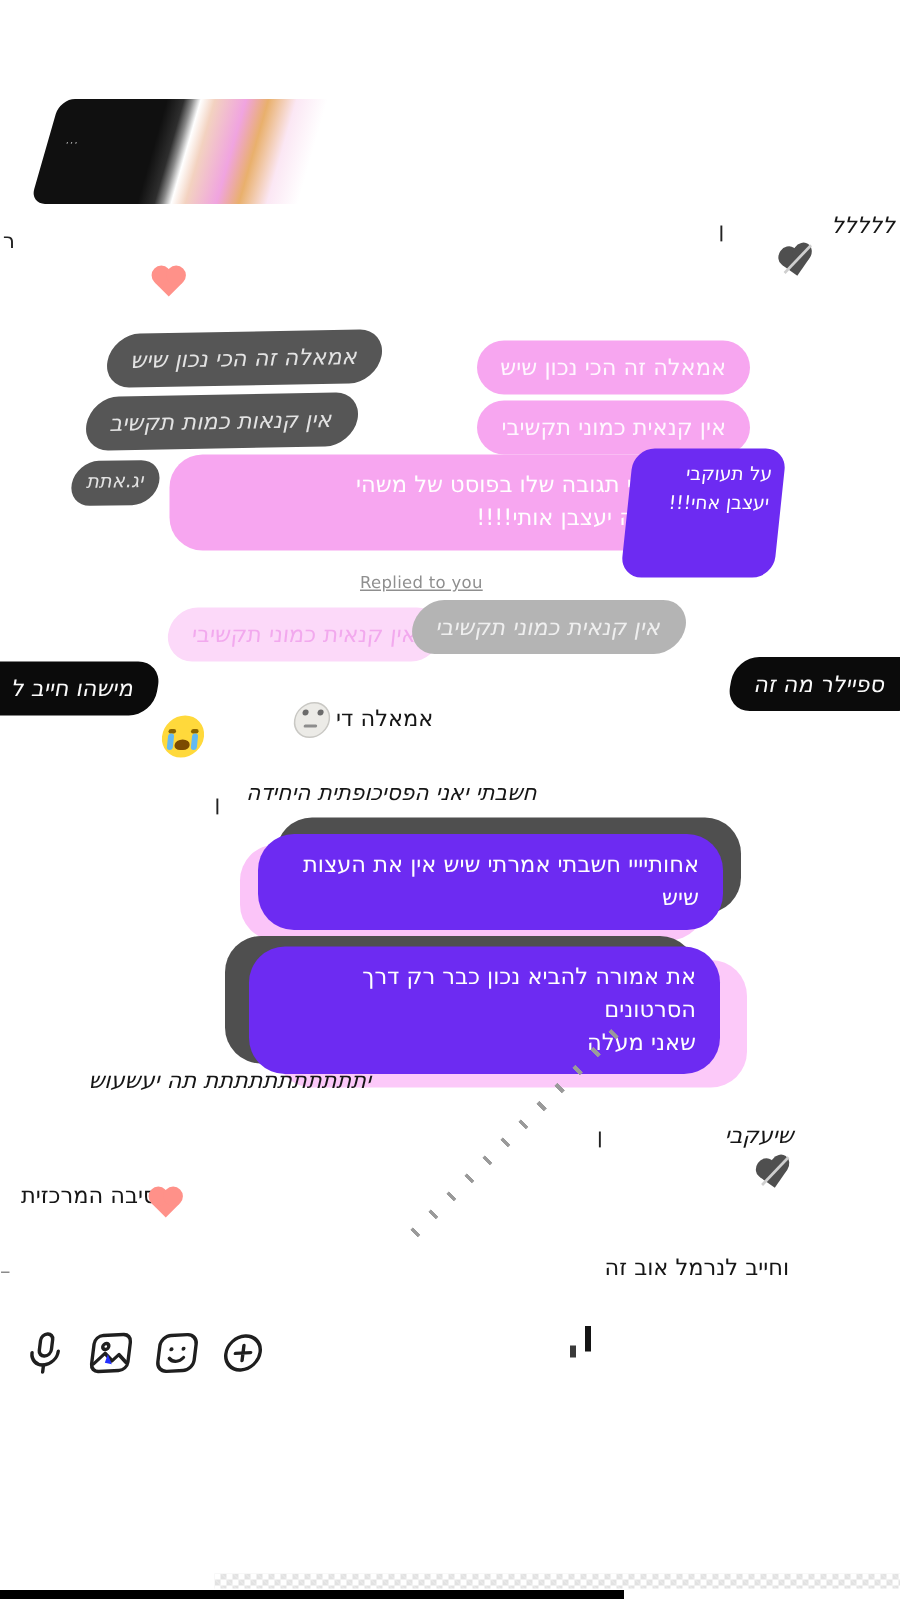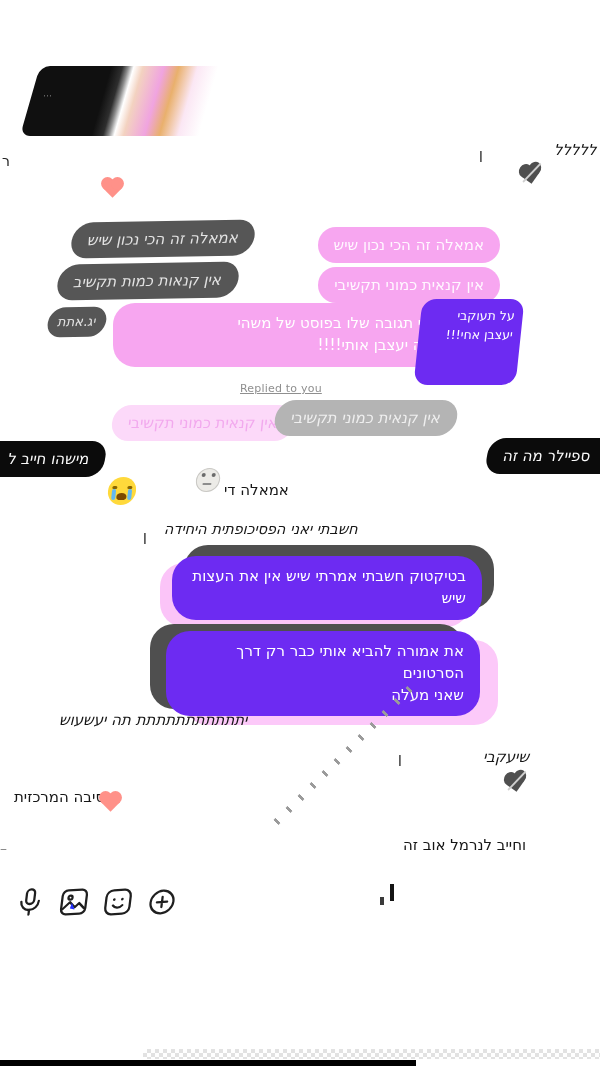--- a/index.html
+++ b/index.html
@@ -132,39 +132,39 @@
   <div class="abs bubble quote-gray" style="left:275px;top:400px;" dir="rtl">אין קנאית כמוני תקשיבי</div>
 
   <div class="abs bubble black-frag" style="left:-8px;top:441px;border-radius:4px 16px 16px 4px;" dir="rtl">מישהו חייב ל</div>
   <div class="abs bubble black-frag" style="right:-6px;top:438px;border-radius:16px 4px 4px 16px;" dir="rtl">ספיילר מה זה</div>
 
   <div class="abs roll" style="left:196px;top:468px;">
     <div class="eye eL"></div>
       <div class="eye eR"></div>
       <div class="mouth"></div>
   </div>
-  <div class="abs plain-msg" style="left:224px;top:470px;margin-top:11px;" dir="rtl">אמאלה די</div>
+  <div class="abs plain-msg" style="left:224px;top:470px;" dir="rtl">אמאלה די</div>
 
   <div class="abs cry" style="left:108px;top:477px;">
     <div class="eye eL"></div>
       <div class="eye eR"></div>
     <div class="tear tL"></div>
       <div class="tear tR"></div>
       <div class="mouth"></div>
   </div>
 
   <div class="abs tiny-frag" style="left:143px;top:528px;">ן</div>
   <div class="abs plain-msg sheared" style="left:165px;top:521px;font-size:14.5px;" dir="rtl">חשבתי יאני הפסיכופתית היחידה</div>
 
   <div class="abs purple-big" style="left:172px;top:556px;width:278px;box-shadow:12px -11px 0 #4f4f4f,-12px 7px 0 #fbc4f8;" dir="rtl">
-    <div>בטיקטוק חשבתי אמרתי שיש אין את העצות שיש</div>
+    <div>אחותיייי חשבתי אמרתי שיש אין את העצות שיש</div>
   </div>
 
   <div class="abs purple-big" style="left:166px;top:631px;width:282px;box-shadow:-16px -7px 0 #4f4f4f,18px 9px 0 #fcc9f9;" dir="rtl">
-    <div>את אמורה להביא אותי כבר רק דרך הסרטונים</div>
+    <div>את אמורה להביא נכון כבר רק דרך הסרטונים</div>
     <div>שאני מעלה</div>
   </div>
 
   <div class="abs diag"></div>
 
   <div class="abs plain-msg sheared" style="left:60px;top:711px;" dir="rtl">יתתתתתתתתתתת תה יעשעוש</div>
 
   <div class="abs plain-msg" style="left:14px;top:788px;" dir="rtl">הסיבה המרכזית</div>
   <div class="abs tiny-frag" style="left:398px;top:750px;">ן</div>
   <div class="abs plain-msg sheared" style="left:484px;top:748px;" dir="rtl">שיעקבי</div>

